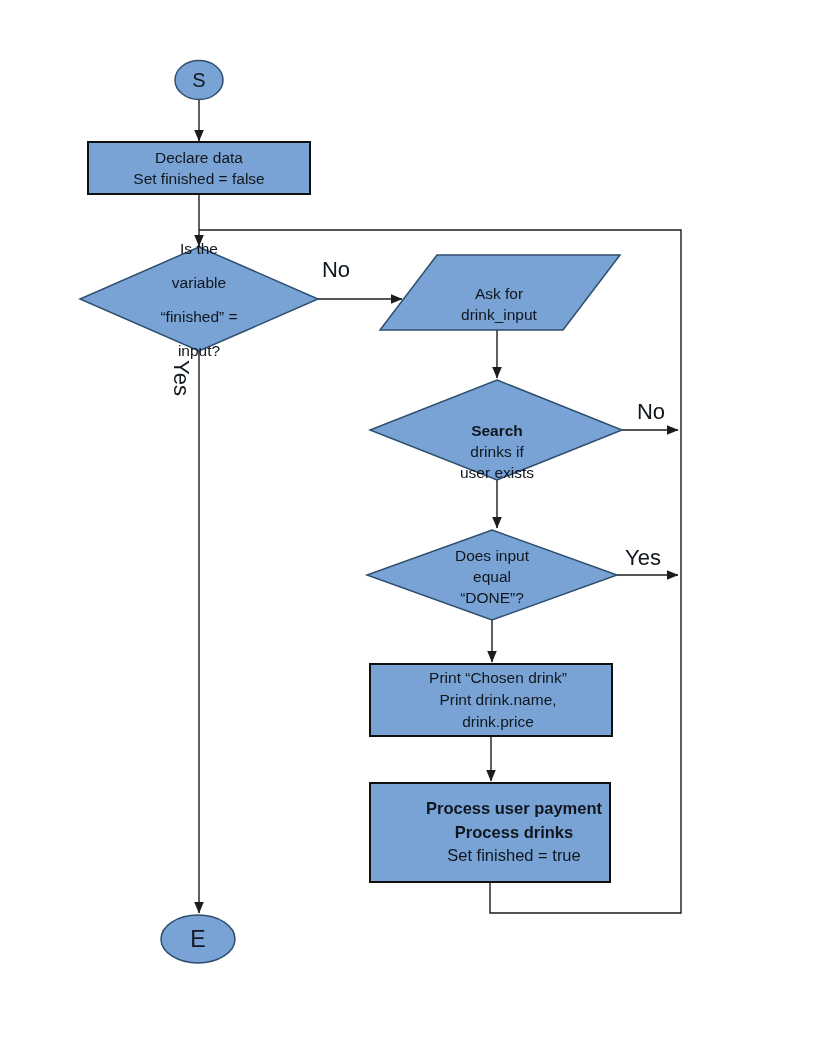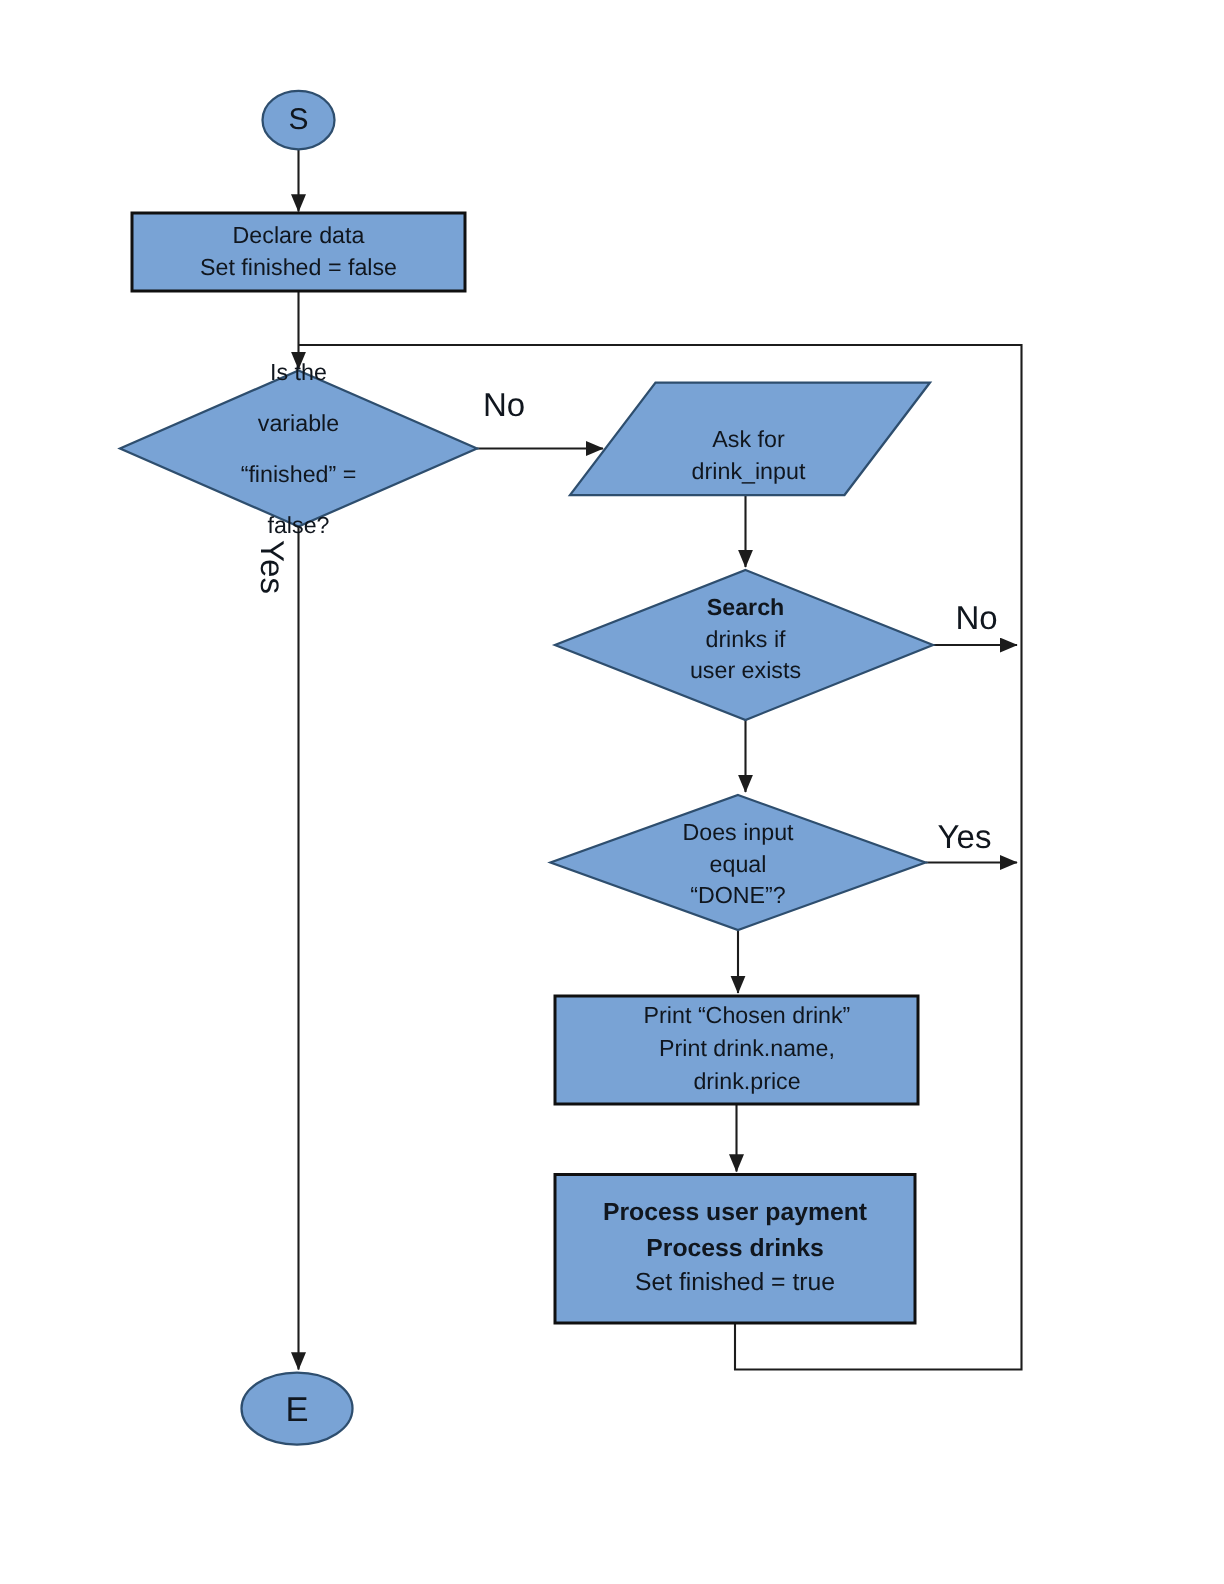--- a/index.html
+++ b/index.html
@@ -29,21 +29,21 @@
   .terminal-label { font-size:20px; }
   .terminal-label.end { font-size:23px; }
   .edge-label {
     position:absolute;
     display:flex; align-items:center; justify-content:center;
     font-size:22px; line-height:24px;
     color: var(--text,#10161e);
   }
   .edge-label.rotated { transform: rotate(90deg); }
   .print-text { line-height:22px; }
-  .process-text { font-size:16.5px; line-height:23.5px; }
+  .process-text { font-size:16.5px; line-height:23.5px;margin-left:24px; }
 </style>
 </head>
 <body>
 
 <div class="canvas">
 
   <svg width="816" height="1056" viewBox="0 0 816 1056">
     <defs>
       <marker id="arw" markerUnits="userSpaceOnUse" markerWidth="14" markerHeight="12" refX="11.5" refY="5" orient="auto">
         <path d="M0,0 L12,5 L0,10 Z" class="arrowfill"></path>
@@ -77,29 +77,29 @@
 
   <div class="node-text" style="left:88px;top:142px;width:222px;height:52px;">
     <div>Declare data</div>
     <div>Set finished = false</div>
   </div>
 
   <div class="node-text" style="left:119px;top:256px;width:160px;height:86px;gap:13px;">
     <div>Is the</div>
     <div>variable</div>
     <div>“finished” =</div>
-    <div>false?</div>
+    <div>input?</div>
   </div>
 
   <div class="node-text" style="left:419px;top:282px;width:160px;height:44px;">
     <div>Ask for</div>
     <div>drink_input</div>
   </div>
 
-  <div class="node-text" style="left:417px;top:393px;width:160px;height:66px;">
+  <div class="node-text" style="left:417px;top:418px;width:160px;height:66px;">
     <div class="bold">Search</div>
     <div>drinks if</div>
     <div>user exists</div>
   </div>
 
   <div class="node-text" style="left:412px;top:543px;width:160px;height:66px;">
     <div>Does input</div>
     <div>equal</div>
     <div>“DONE”?</div>
   </div>

